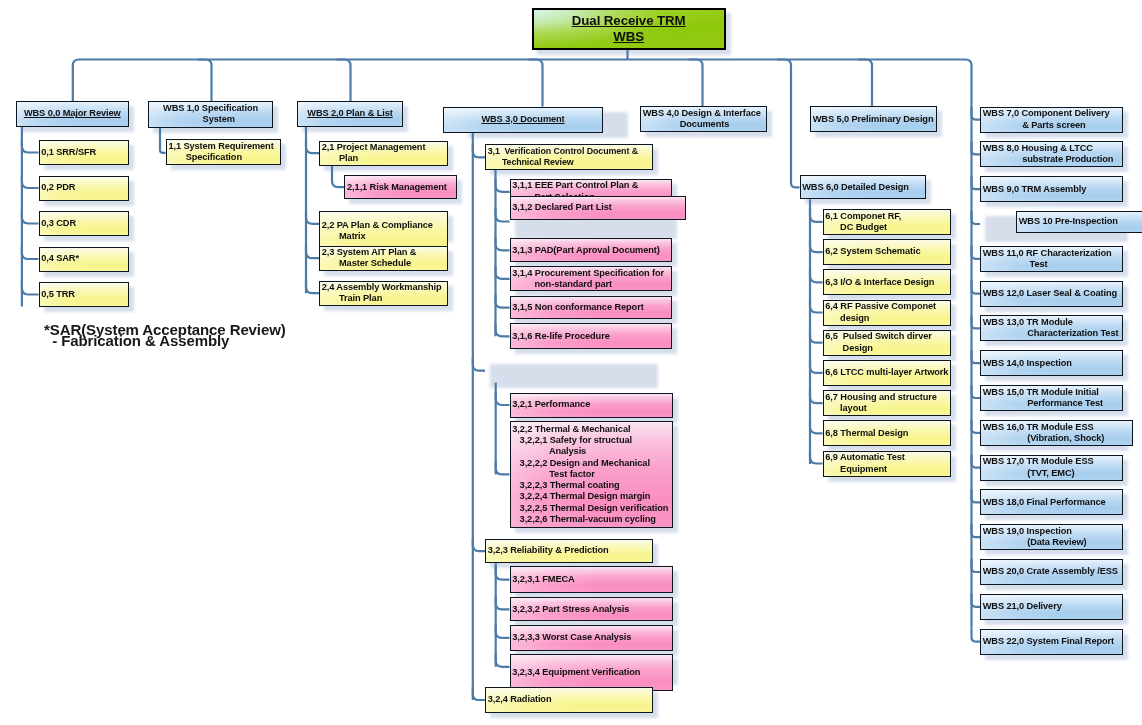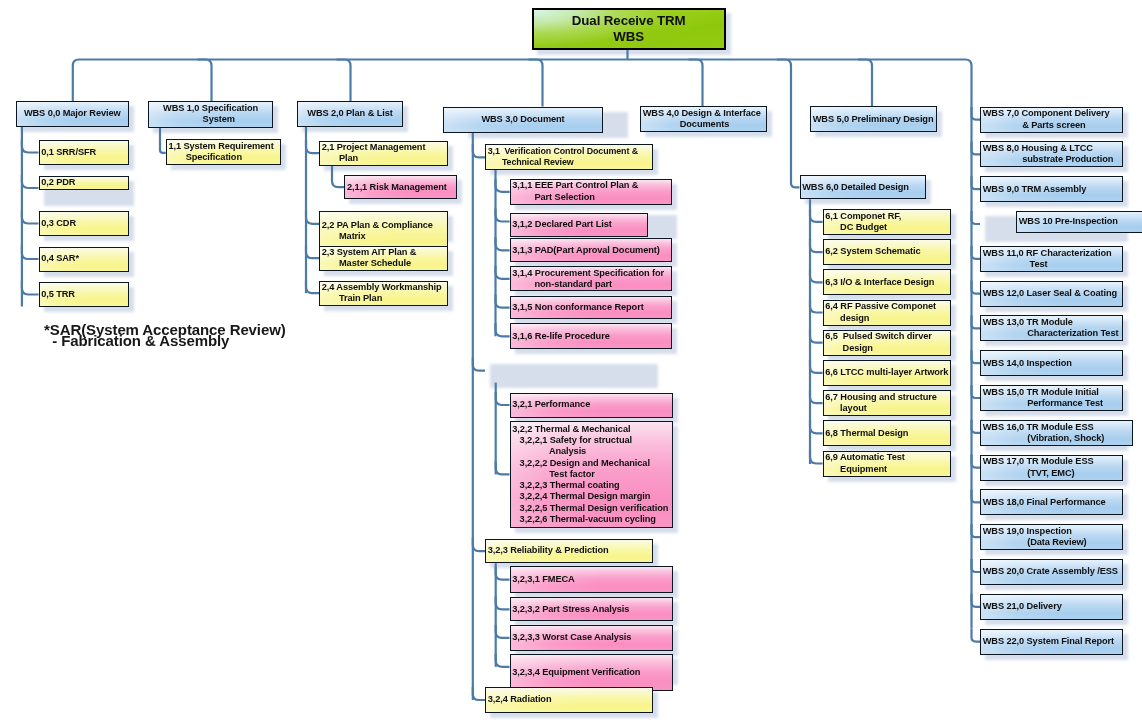--- a/index.html
+++ b/index.html
@@ -18,21 +18,21 @@
         linear-gradient(180deg,#e7f2fc 0%,#d3e7f8 18%,#b9d7f2 45%,#a7ceee 75%,#aed2f1 100%);}
   .yellow{background:linear-gradient(100deg,rgba(255,255,255,0.38) 0%,rgba(255,255,255,0.1) 26%,rgba(255,255,255,0) 55%),
           linear-gradient(180deg,#fbfbe6 0%,#faf9cc 18%,#f9f7a6 45%,#f8f48b 75%,#f9f698 100%);}
   .pink{background:linear-gradient(100deg,rgba(255,255,255,0.40) 0%,rgba(255,255,255,0.12) 26%,rgba(255,255,255,0) 55%),
         linear-gradient(180deg,#fae5f0 0%,#fac2de 18%,#fa9fcb 45%,#fa8ec1 75%,#fa95c5 100%);}
   .green{background:
       radial-gradient(130% 175% at 0% 2%, rgba(214,246,236,0.98) 0%, rgba(204,238,198,0.88) 16%,
                       rgba(190,228,140,0.5) 34%, rgba(165,212,70,0.14) 54%, rgba(150,205,40,0) 72%),
       linear-gradient(172deg,#a6d42c 0%,#9bcf19 30%,#8ec80b 62%,#94cb12 100%);
       border-width:2.2px;border-color:#000000;}
-  .ta-center{text-align:center;}
+  .ta-center{text-align:center;text-decoration:underline;}
   .ta-left{text-align:left;padding-left:1.7px;}
   .note{position:absolute;font-size:15px;line-height:11.3px;color:#181818;
         z-index:4;letter-spacing:-0.1px;font-weight:bold;}
   .note .ln{display:block;white-space:pre;}
 </style>
 </head>
 <body>
 
 <div id="stage">
 
@@ -171,21 +171,21 @@
   <div class="node green ta-center" style="left:531.7px;top:8.1px;width:194px;height:42.3px;font-size:13.3px;line-height:16px">
       <span class="ln">Dual Receive TRM</span>
       <span class="ln">WBS</span>
     </div>
   <div class="node blue ta-center" style="left:16px;top:101px;width:112.5px;height:26px">
       <span class="ln">WBS 0,0 Major Review</span>
     </div>
   <div class="node yellow ta-left" style="left:38.5px;top:140px;width:90.5px;height:25px">
       <span class="ln">0,1 SRR/SFR</span>
     </div>
-  <div class="node yellow ta-left" style="left:38.5px;top:175.5px;width:90.5px;height:14px">
+  <div class="node yellow ta-left" style="left:38.5px;top:175.5px;width:90.5px;height:25px">
       <span class="ln">0,2 PDR</span>
     </div>
   <div class="node yellow ta-left" style="left:38.5px;top:211px;width:90.5px;height:25px">
       <span class="ln">0,3 CDR</span>
     </div>
   <div class="node yellow ta-left" style="left:38.5px;top:246.5px;width:90.5px;height:25px">
       <span class="ln">0,4 SAR*</span>
     </div>
   <div class="node yellow ta-left" style="left:38.5px;top:282px;width:90.5px;height:25px">
       <span class="ln">0,5 TRR</span>
@@ -224,21 +224,21 @@
       <span class="ln">WBS 3,0 Document</span>
     </div>
   <div class="node yellow ta-left" style="left:485px;top:144.2px;width:167.5px;height:26.2px;font-size:8.9px">
       <span class="ln">3,1  Verification Control Document &amp;</span>
       <span class="ln">      Technical Review</span>
     </div>
   <div class="node pink ta-left" style="left:509.6px;top:178.5px;width:162.6px;height:26.5px">
       <span class="ln">3,1,1 EEE Part Control Plan &amp;</span>
       <span class="ln">         Part Selection</span>
     </div>
-  <div class="node pink ta-left" style="left:509.6px;top:213px;width:138px;height:24px">
+  <div class="node pink ta-left" style="left:509.6px;top:196px;width:176px;height:24px">
       <span class="ln">3,1,2 Declared Part List</span>
     </div>
   <div class="node pink ta-left" style="left:509.6px;top:238.3px;width:162.6px;height:24px">
       <span class="ln">3,1,3 PAD(Part Aproval Document)</span>
     </div>
   <div class="node pink ta-left" style="left:509.6px;top:266.3px;width:162.6px;height:25px">
       <span class="ln">3,1,4 Procurement Specification for</span>
       <span class="ln">         non-standard part</span>
     </div>
   <div class="node pink ta-left" style="left:509.6px;top:295.7px;width:162.6px;height:23.8px">

